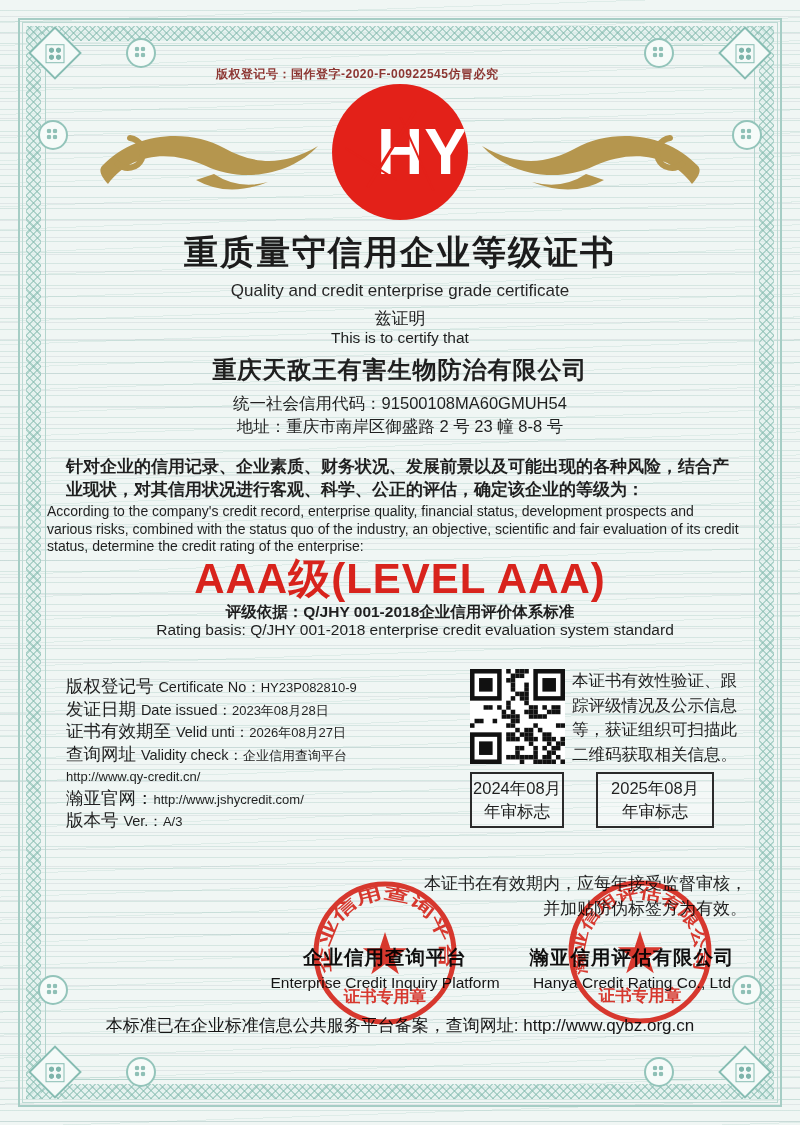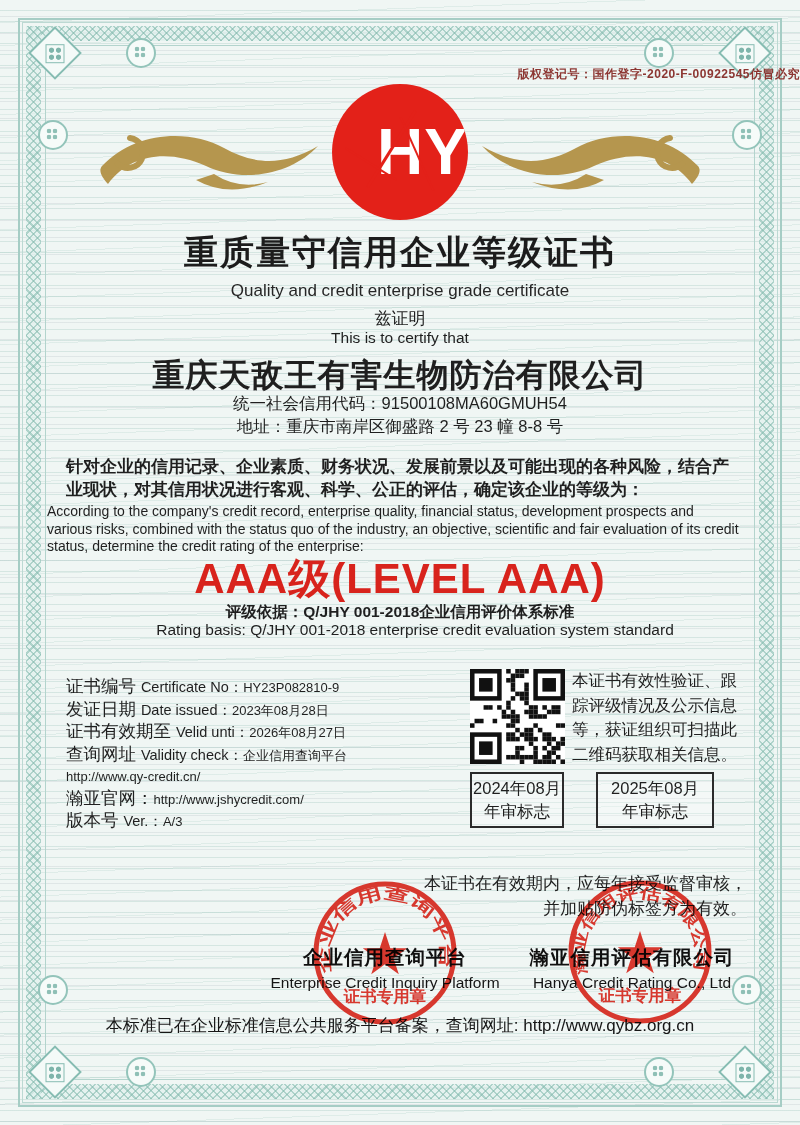--- a/index.html
+++ b/index.html
@@ -33,34 +33,34 @@
   .cd-bl{left:36px;bottom:34px;} .cd-br{right:36px;bottom:34px;}
   .btn-circle{position:absolute;width:26px;height:26px;border:2px solid #93c4ba;border-radius:50%;background:#f6fbf9;
      background-image:radial-gradient(circle at 9px 9px,#8fc0b6 2px,transparent 2.6px),
        radial-gradient(circle at 15px 9px,#8fc0b6 2px,transparent 2.6px),
        radial-gradient(circle at 9px 15px,#8fc0b6 2px,transparent 2.6px),
        radial-gradient(circle at 15px 15px,#8fc0b6 2px,transparent 2.6px);}
   
   .content{position:absolute;inset:0;z-index:2;color:#1f1f1f;}
   .abs{position:absolute;}
   .center{left:0;right:0;text-align:center;}
-  .copyright{top:66px;left:216px;right:0;text-align:right;font-size:12px;color:#8c3632;font-weight:bold;letter-spacing:.5px;}
+  .copyright{top:66px;left:216px;right:0;text-align:left;font-size:12px;color:#8c3632;font-weight:bold;letter-spacing:.5px;}
   .logo{top:84px;left:332px;width:136px;height:136px;border-radius:50%;background:#e32119;display:flex;align-items:center;justify-content:flex-end;overflow:hidden;}
   .logo-text{color:#fff;font-size:64px;font-weight:800;letter-spacing:1px;font-family:"Liberation Sans","DejaVu Sans",sans-serif;position:relative;z-index:1;}
   .crack{position:absolute;background:#e32119;z-index:2;}
   .crack1{width:3px;height:90px;left:58px;top:20px;transform:rotate(32deg);}
   .crack2{width:2px;height:80px;left:84px;top:30px;transform:rotate(-24deg);}
   .crack3{width:2px;height:60px;left:38px;top:50px;transform:rotate(-58deg);}
   .flourish{top:118px;width:225px;height:84px;}
   .flourish-left{left:96px;} .flourish-right{left:479px;transform:scaleX(-1);}
   .title-cn{top:230px;font-size:34px;font-weight:700;letter-spacing:2px;color:#1c1c1c;}
   .title-en{top:281px;font-size:17px;color:#262626;}
   .certify-cn{top:307px;font-size:17px;}
   .certify-en{top:329px;font-size:15.5px;}
-  .company{top:354px;font-size:32px;font-weight:800;letter-spacing:1px;}
+  .company{top:354px;font-size:24px;font-weight:800;letter-spacing:1px;}
   .code-line{top:393px;font-size:16.5px;}
   .addr-line{top:416px;font-size:16.5px;}
   .intro-cn{top:455px;left:66px;right:60px;font-size:17px;line-height:23px;font-weight:600;text-align:left;}
   .intro-en{top:503px;left:47px;right:58px;font-size:14px;line-height:17.5px;text-align:left;}
   .grade{top:551px;font-size:42px;font-weight:800;color:#d8231c;letter-spacing:1px;}
   .basis-cn{top:602px;font-size:15.5px;font-weight:600;}
   .basis-en{top:621px;font-size:15.5px;padding-left:30px;}
   .info-block{top:676px;left:66px;width:400px;}
   .info-line{line-height:20.5px;white-space:nowrap;}
   .i-cn{font-size:17.5px;} .i-en{font-size:14.5px;} .i-val{font-size:13px;}
@@ -146,21 +146,21 @@
     <div class="abs center addr-line">地址：重庆市南岸区御盛路 2 号 23 幢 8-8 号</div>
 
     <div class="abs intro-cn">针对企业的信用记录、企业素质、财务状况、发展前景以及可能出现的各种风险，结合产业现状，对其信用状况进行客观、科学、公正的评估，确定该企业的等级为：</div>
     <div class="abs intro-en">According to the company's credit record, enterprise quality, financial status, development prospects and various risks, combined with the status quo of the industry, an objective, scientific and fair evaluation of its credit status, determine the credit rating of the enterprise:</div>
 
     <div class="abs center grade">AAA级(LEVEL AAA)</div>
     <div class="abs center basis-cn">评级依据：Q/JHY 001-2018企业信用评价体系标准</div>
     <div class="abs center basis-en">Rating basis: Q/JHY 001-2018 enterprise credit evaluation system standard</div>
 
     <div class="abs info-block">
-      <div class="info-line"><span class="i-cn">证书编号 </span><span class="i-en">Certificate No：</span><span class="i-val">HY23P082810-9</span></div>
+      <div class="info-line"><span class="i-cn">版权登记号 </span><span class="i-en">Certificate No：</span><span class="i-val">HY23P082810-9</span></div>
       <div class="info-line"><span class="i-cn">发证日期 </span><span class="i-en">Date issued：</span><span class="i-val">2023年08月28日</span></div>
       <div class="info-line"><span class="i-cn">证书有效期至 </span><span class="i-en">Velid unti：</span><span class="i-val">2026年08月27日</span></div>
       <div class="info-line"><span class="i-cn">查询网址 </span><span class="i-en">Validity check：</span><span class="i-val">企业信用查询平台</span></div>
       <div class="info-line"><span class="i-val">http://www.qy-credit.cn/</span></div>
       <div class="info-line"><span class="i-cn">瀚亚官网：</span><span class="i-val">http://www.jshycredit.com/</span></div>
       <div class="info-line"><span class="i-cn">版本号 </span><span class="i-en">Ver.：</span><span class="i-val">A/3</span></div>
     </div>
 
     <div class="abs qr-box">
       <svg viewBox="0 0 94.5 94.5" xmlns="http://www.w3.org/2000/svg">

